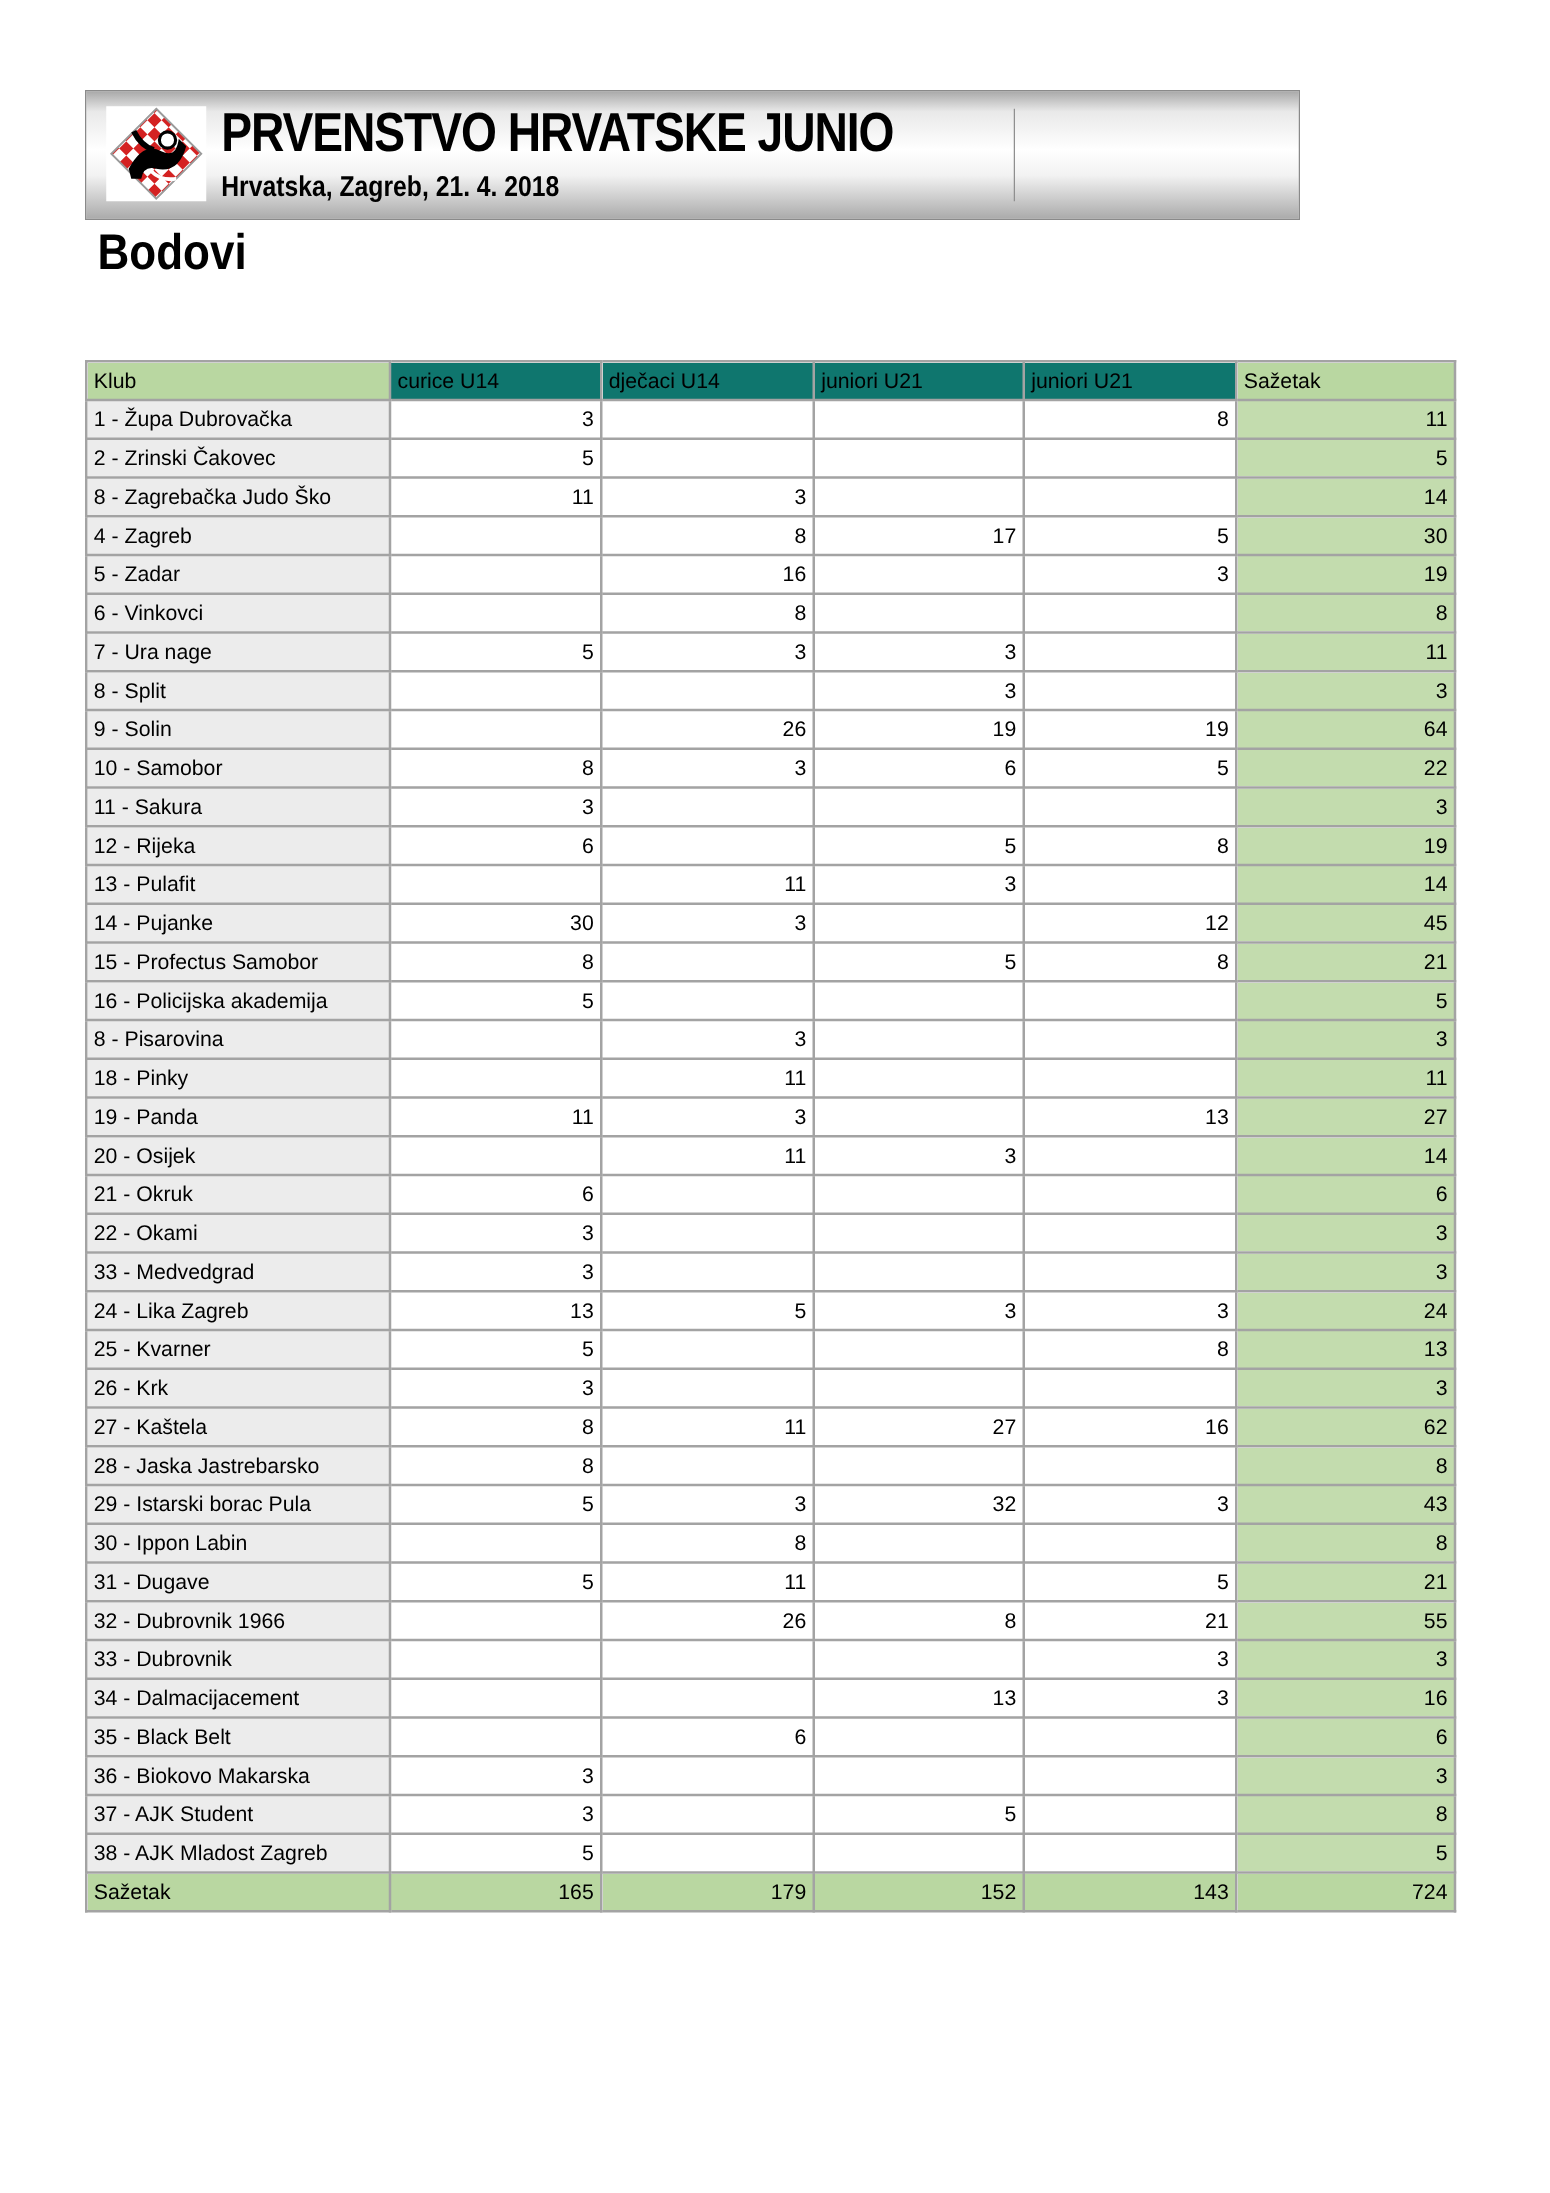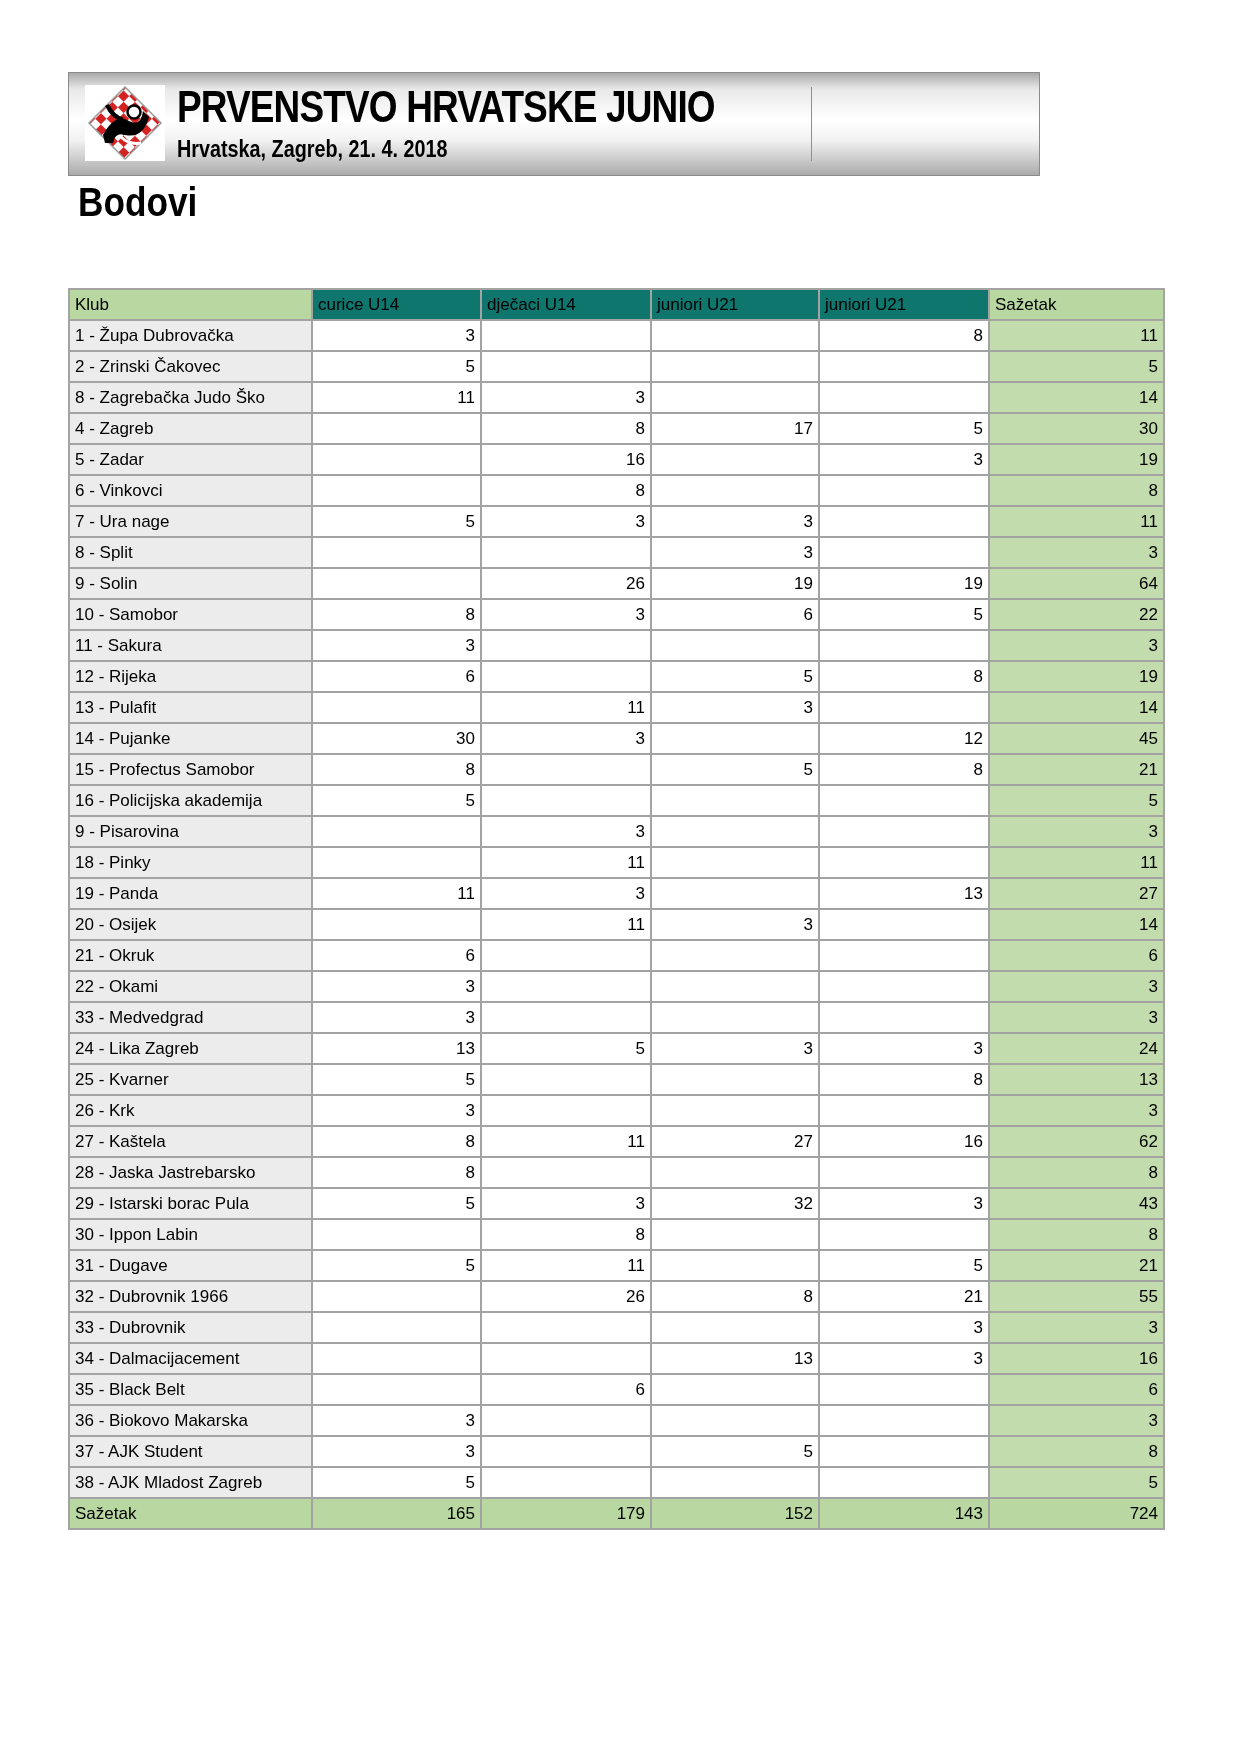--- a/index.html
+++ b/index.html
@@ -211,21 +211,21 @@
         </tr>
         <tr>
           <td class="cell-klub">16 - Policijska akademija</td>
           <td class="cell-white num">5</td>
           <td class="cell-white num"></td>
           <td class="cell-white num"></td>
           <td class="cell-white num"></td>
           <td class="cell-green num">5</td>
         </tr>
         <tr>
-          <td class="cell-klub">9 - Pisarovina</td>
+          <td class="cell-klub">8 - Pisarovina</td>
           <td class="cell-white num"></td>
           <td class="cell-white num">3</td>
           <td class="cell-white num"></td>
           <td class="cell-white num"></td>
           <td class="cell-green num">3</td>
         </tr>
         <tr>
           <td class="cell-klub">18 - Pinky</td>
           <td class="cell-white num"></td>
           <td class="cell-white num">11</td>

